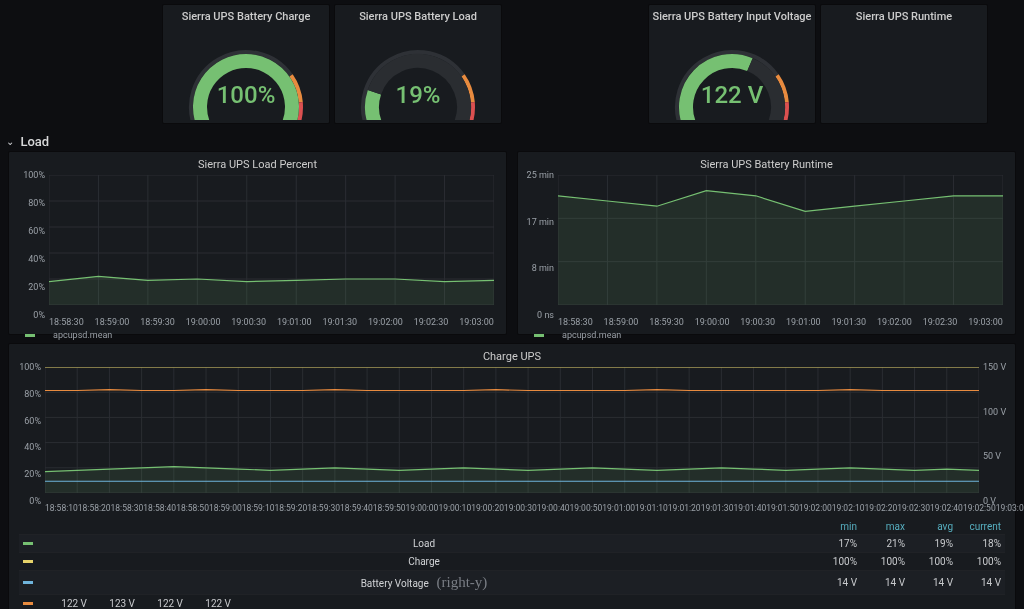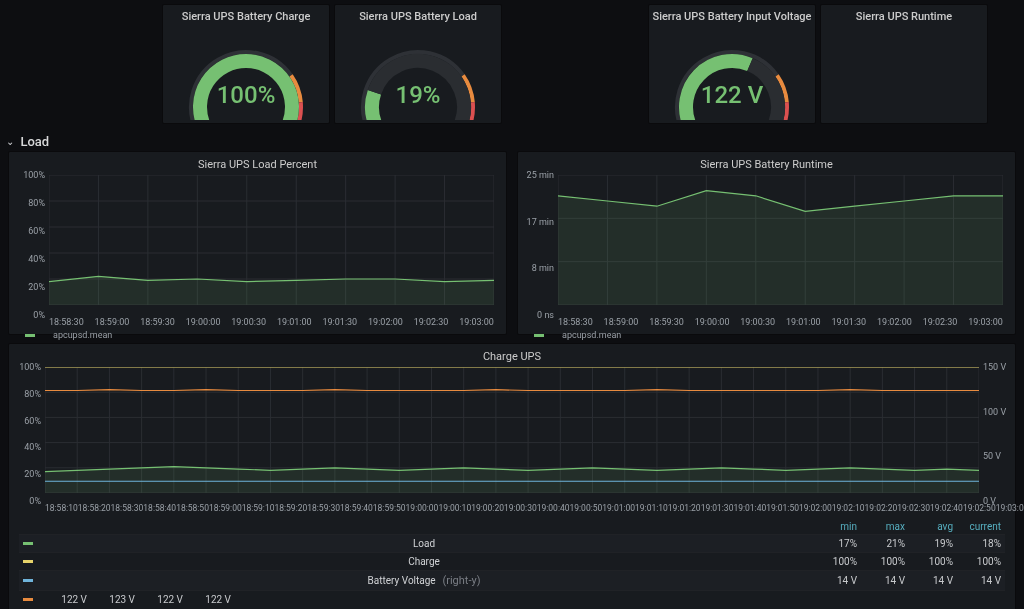--- a/index.html
+++ b/index.html
@@ -54,21 +54,21 @@
   .big-xlabels { display:flex; justify-content:space-between; font-size:8.5px; color:var(--text-dim); margin:2px 30px 0 30px; }
 
   .legend-table { margin:6px 4px 2px; font-size:10px; }
   .legend-head { display:flex; color:var(--teal); font-size:10px; padding:2px 4px; }
   .legend-head .lfill{flex:1}
   .legend-head span { width:48px; text-align:right; }
   .legend-row { display:flex; align-items:center; padding:3px 4px; border-top:1px solid #202226;}
   .legend-row:nth-child(odd){ background:#1c1f24;}
   .legend-row .sw { width:10px; height:3px; margin-right:6px; }
   .legend-row .name { flex:1; color:#d0d2d5;text-align:center; }
-  .legend-row .name .suffix { color:#7a7e85; font-size:11px; margin-left:4px;}
+  .legend-row .name .suffix { color:#7a7e85; font-size:15px; margin-left:4px;font-family:Liberation Serif, serif;}
   .legend-row .val { width:48px; text-align:right; color:#c8cacd; }
   path.trace { fill:none; stroke-width:1.2; }
   path.tracefill { stroke:none; opacity:0.12; }
 </style>
 </head>
 <body>
 
 <div class="gauges-row">
   <div class="gap"></div>
   <div class="panel gauge-panel">

